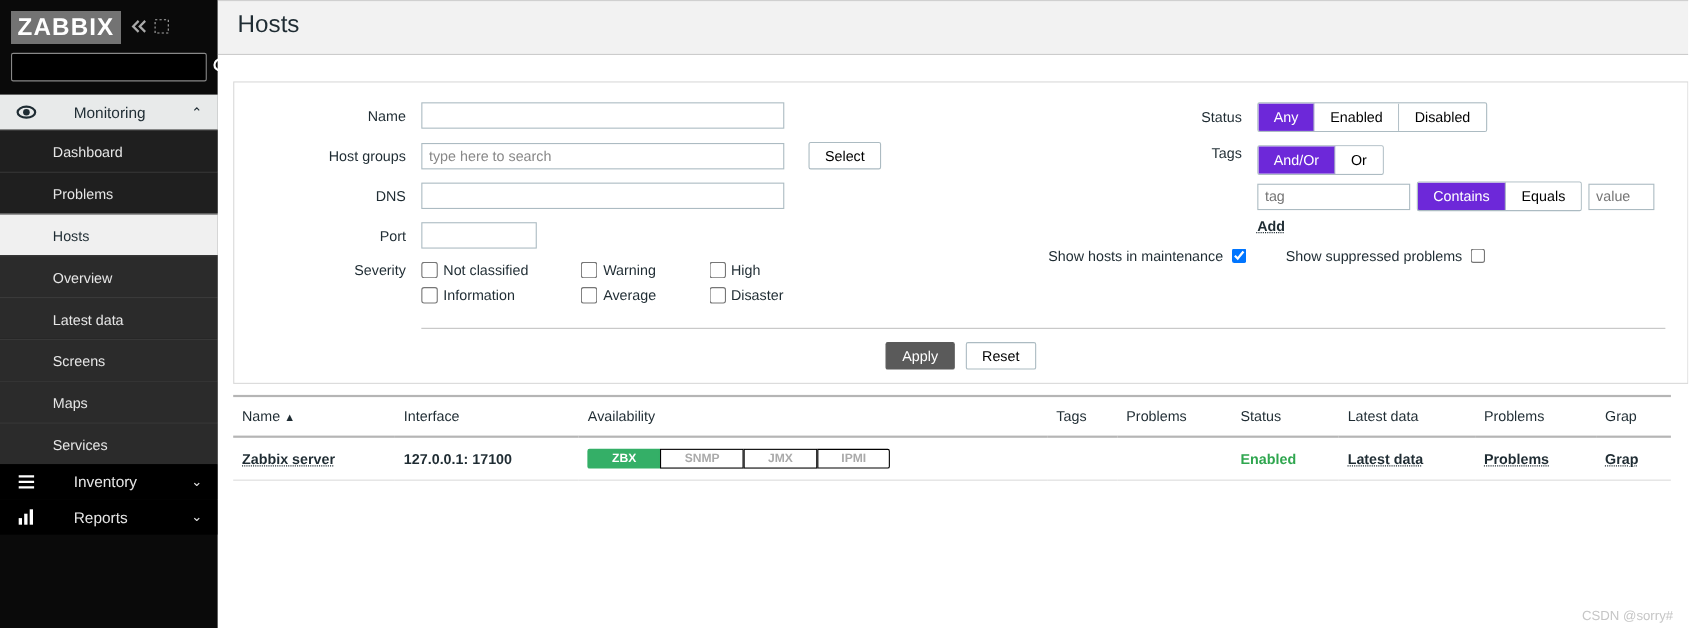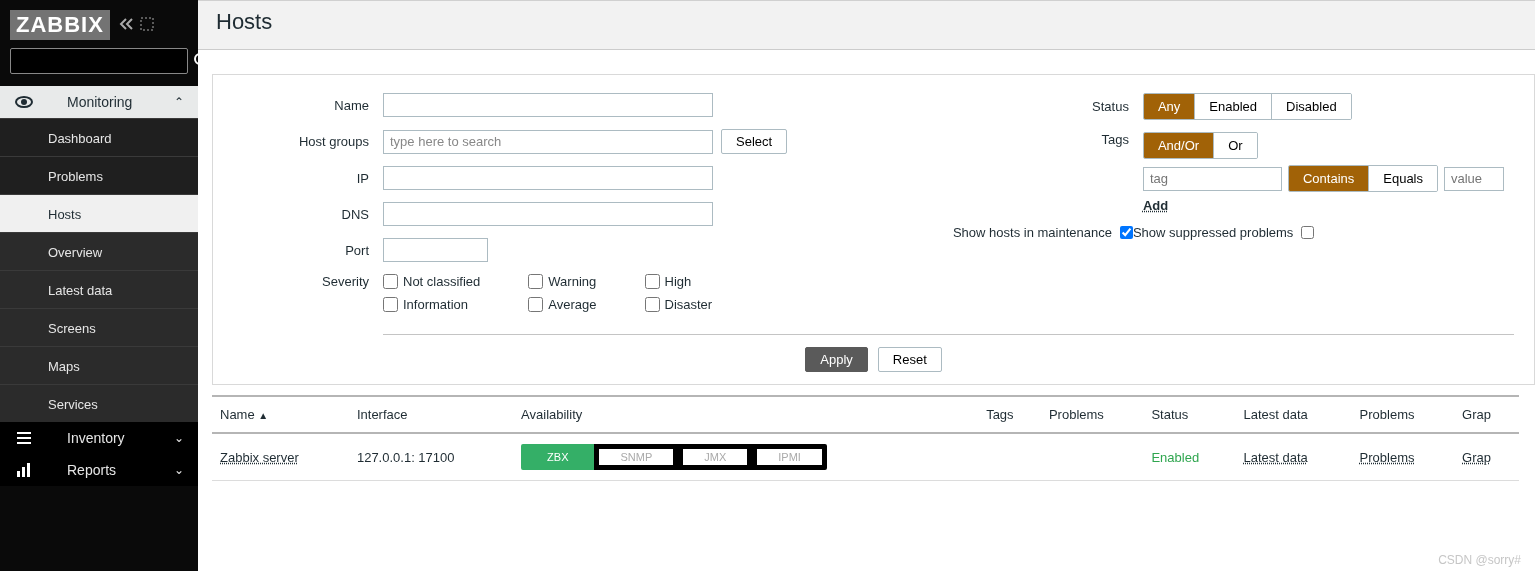--- a/index.html
+++ b/index.html
@@ -118,33 +118,33 @@
 .tinput.w105 { width: 105px; }
 .tinput::placeholder { color: #888; }
 .btn {
   border: 1px solid #acbbc2;
   background: #fff;
   padding: 4px 14px;
   font-size: 13px;
   cursor: pointer;
   border-radius: 2px;
 }
-.btn.select { margin-left: 8px; }
+.btn.select { margin-left: 22px; }
 .btn.primary { background: #5a5a5a; color: #fff; border-color: #5a5a5a; }
 .seg { display: inline-flex; border: 1px solid #acbbc2; border-radius: 2px; overflow: hidden; }
 .seg-btn {
   padding: 5px 14px;
   font-size: 13px;
   background: #fff;
   border: none;
   border-right: 1px solid #acbbc2;
   cursor: pointer;
 }
 .seg-btn:last-child { border-right: none; }
-.seg-btn.active { background: #a16207; color: #fff; }
+.seg-btn.active { background: #6d28d9; color: #fff; }
 .sev-row { display: flex; align-items: flex-start; }
 .sev-cols { display: flex; gap: 48px; }
 .sev-col { display:flex; flex-direction:column; gap: 8px; }
 .chk-item { display: flex; align-items: center; gap: 5px; }
 .chk-item input[type=checkbox] { width: 15px; height: 15px; }
 .tag-input-row { display:flex; gap:6px; margin-top:6px; align-items:center;}
 .tag-tinput { border:1px solid #acbbc2; height:24px; padding:0 6px; font-size:13px; }
 .tag-tinput.w165 { width:139px;}
 .tag-tinput.w60 { width:60px;}
 .add-link { color:#1f2c33; text-decoration: underline dotted; font-weight:bold; margin-top:6px; display:inline-block; cursor:pointer;}
@@ -154,30 +154,30 @@
 table { width: 100%; border-collapse: collapse; }
 th {
   text-align: left;
   font-weight: normal;
   padding: 10px 8px;
   border-bottom: 2px solid #b5b5b5;
   color: #1f2c33;
   font-size: 13px;
 }
 th .sort-arrow { font-size: 10px; }
-td { padding: 10px 8px; border-bottom: 1px solid #dcdcdc; font-size: 13px; vertical-align: middle;}
+td { padding: 10px 8px; border-bottom: 1px solid #dcdcdc; font-size: 13px; vertical-align: middle; font-weight: bold;}
 .link-dotted { color: #1f2c33; text-decoration: underline dotted; cursor:pointer; }
 .avail-badges { display:inline-flex; }
-.avail-badge { font-size: 11px; padding: 2px 21px; border: 5px solid #000000; color: #aaa; }
+.avail-badge { font-size: 11px; padding: 2px 21px; border: 1px solid #000000; color: #aaa; }
 .avail-badge.first { border-radius: 2px 0 0 2px; }
 .avail-badge.last { border-radius: 0 2px 2px 0; }
 .avail-badge.green { background: #34af67; color: #fff; border-color: #34af67; }
 .status-enabled { color: #2fa64f; }
 .watermark { position: absolute; bottom: 4px; right: 14px; color: #c6c6c6; font-size: 12px; }
-.maint-row { display:flex; align-items:center; margin-top: 6px;}
+.maint-row { display:flex; align-items:center; gap: 36px; margin-top: 6px;}
 .maint-item { display:flex; align-items:center; gap: 8px;}
 </style>
 </head>
 <body>
 
 <div class="sidebar">
   <div class="sidebar-top">
     <span class="logo">ZABBIX</span>
     <span class="logo-icons">
       <span>
@@ -260,24 +260,20 @@
       <div class="filter-cols">
         <div class="filter-left">
           <div class="form-row">
             <label class="form-label">Name</label>
             <input class="tinput w330" type="text" style="">
           </div>
           <div class="form-row">
             <label class="form-label">Host groups</label>
             <input class="tinput w330" type="text" placeholder="type here to search" style="">
             <button class="btn select">Select</button>
-          </div>
-          <div class="form-row">
-            <label class="form-label">IP</label>
-            <input class="tinput w330" type="text" style="">
           </div>
           <div class="form-row">
             <label class="form-label">DNS</label>
             <input class="tinput w330" type="text" style="">
           </div>
           <div class="form-row">
             <label class="form-label">Port</label>
             <input class="tinput w105" type="text" style="">
           </div>
           <div class="form-row sev-row">

